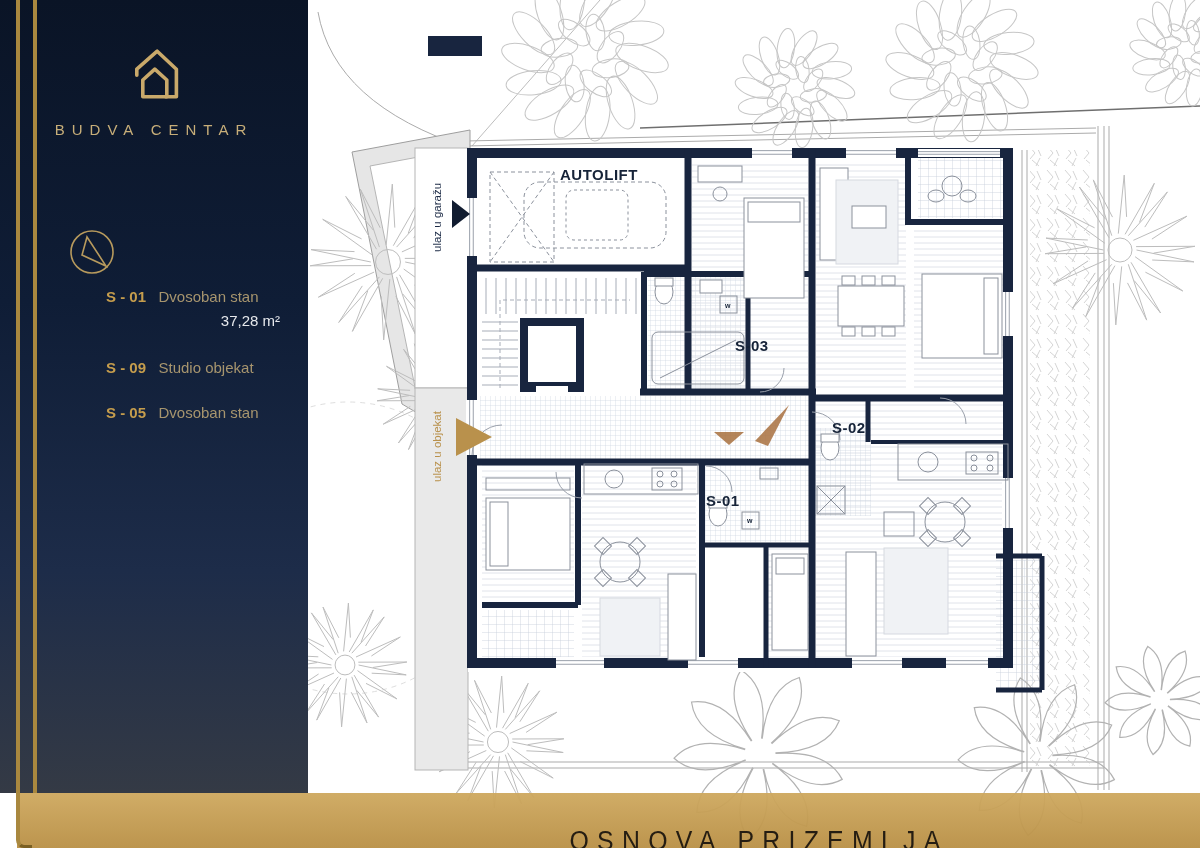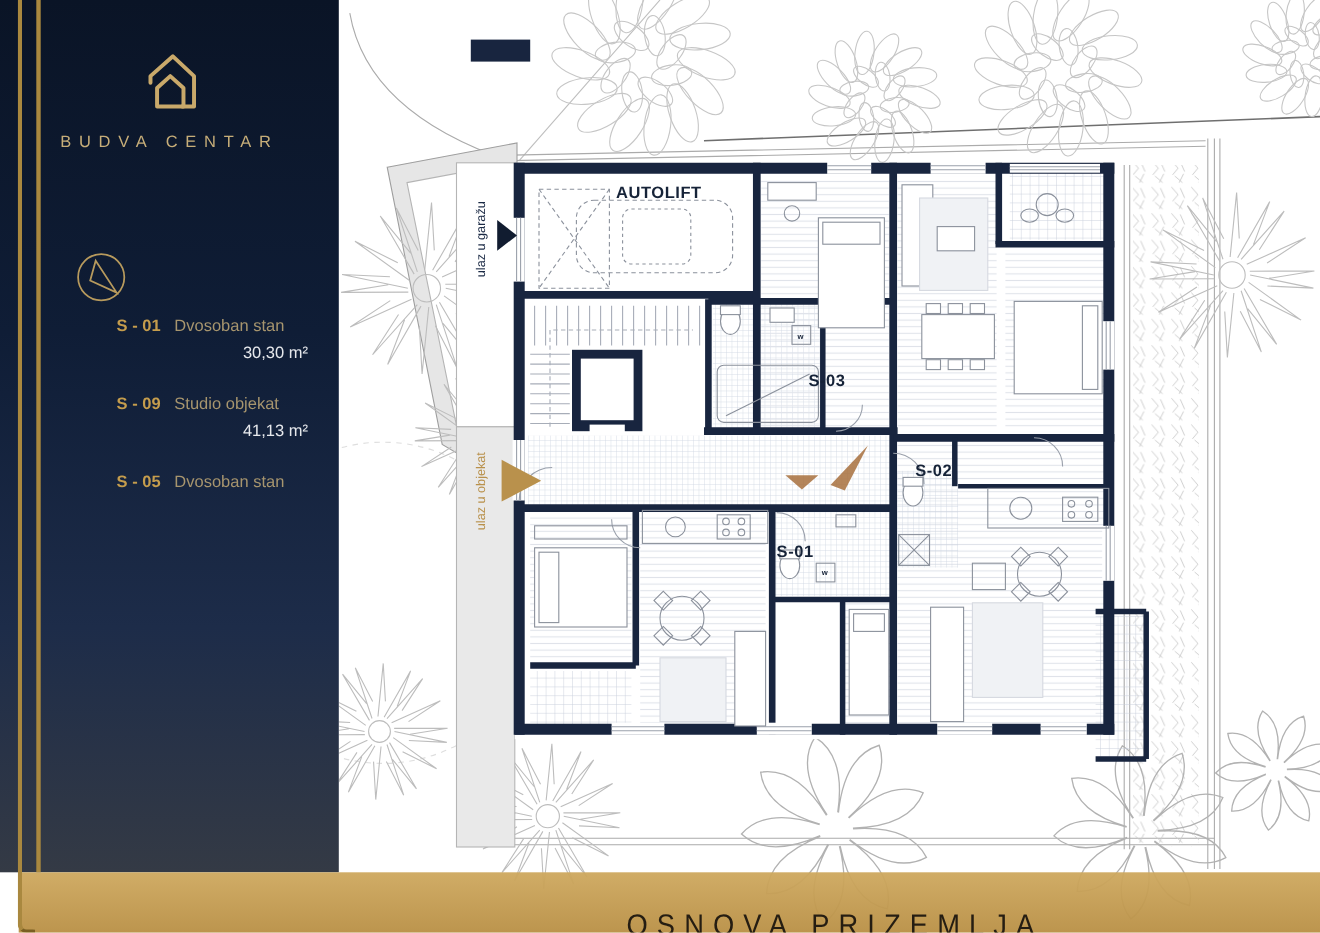--- a/index.html
+++ b/index.html
@@ -614,28 +614,27 @@
         <circle cx="24" cy="24" r="21"></circle>
         <polygon points="19,9 38,38 14,27"></polygon>
       </g>
     </svg>
     <div class="units">
       <div class="unit">
         <div class="row">
           <span class="uid">S - 01</span>
           <span class="utype">Dvosoban stan</span>
         </div>
-        <div class="uarea">30,30 m²</div>
+        <div class="uarea">37,28 m²</div>
       </div>
       <div class="unit">
         <div class="row">
           <span class="uid">S - 09</span>
           <span class="utype">Studio objekat</span>
         </div>
-        <div class="uarea">41,13 m²</div>
       </div>
       <div class="unit">
         <div class="row">
           <span class="uid">S - 05</span>
           <span class="utype">Dvosoban stan</span>
         </div>
       </div>
     </div>
   </div>
 

